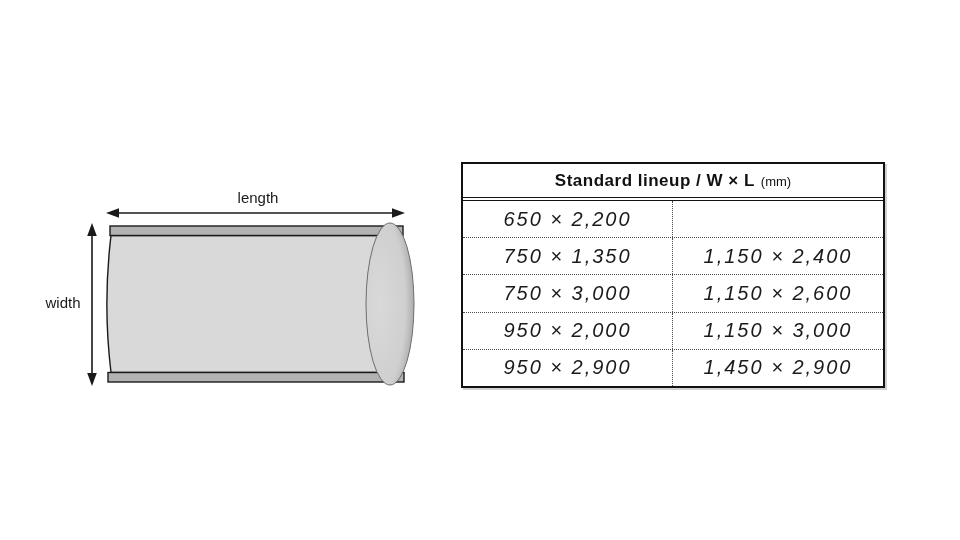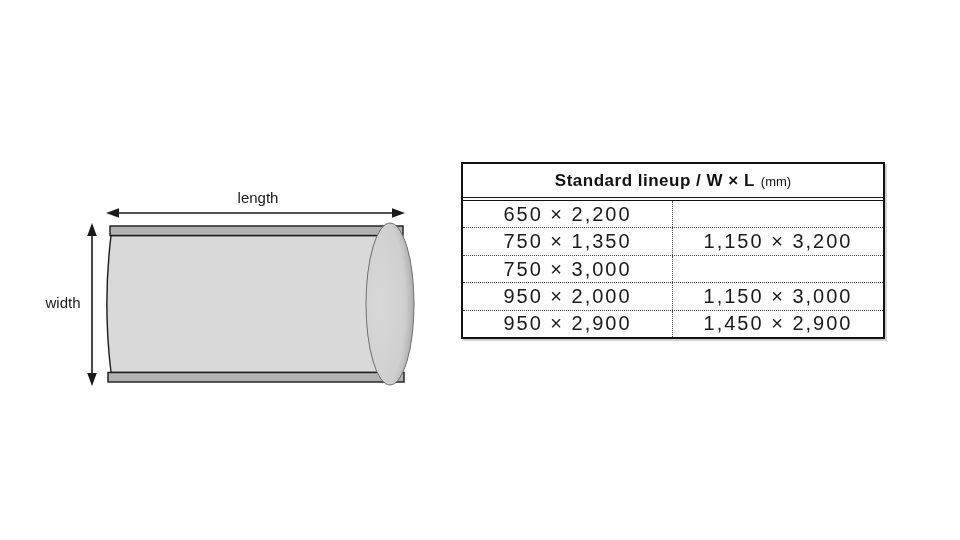--- a/index.html
+++ b/index.html
@@ -23,21 +23,21 @@
     font-size: 15px;
     fill: #1a1a1a;
   }
 
   
   .spec-table {
     position: absolute;
     left: 461px;
     top: 162px;
     width: 424px;
-    height: 177px;
+    height: 226px;
     box-sizing: border-box;
     border: 2px solid #111111;
     background: #ffffff;
     box-shadow: 2px 2px 0 rgba(0,0,0,0.18);
     display: flex;
     flex-direction: column;
   }
   .table-header {
     flex: 0 0 33px;
     display: flex;
@@ -54,20 +54,21 @@
     font-size: 13px;
     font-weight: normal;
     letter-spacing: 0;
     position: relative;
     top: 1px;
   }
   .table-body {
     flex: 1 1 auto;
     display: flex;
     flex-direction: column;
+    font-style: italic;
   }
   .table-row {
     flex: 1 1 0;
     display: grid;
     grid-template-columns: 1fr 1fr;
   }
   .table-row:not(:last-child) { border-bottom: 1px dotted #4a4a4a; }
   .size-cell {
     display: flex;
     align-items: center;
@@ -121,24 +122,25 @@
     <div class="table-header">
       <span>Standard lineup / W × L</span>
       <span class="unit">(mm)</span>
     </div>
     <div class="table-body">
       <div class="table-row">
         <div class="size-cell">650 × 2,200</div>
       </div>
       <div class="table-row">
         <div class="size-cell">750 × 1,350</div>
-        <div class="size-cell">1,150 × 3,200</div>
+        <div class="size-cell">1,150 × 2,400</div>
       </div>
       <div class="table-row">
         <div class="size-cell">750 × 3,000</div>
+        <div class="size-cell">1,150 × 2,600</div>
       </div>
       <div class="table-row">
         <div class="size-cell">950 × 2,000</div>
         <div class="size-cell">1,150 × 3,000</div>
       </div>
       <div class="table-row">
         <div class="size-cell">950 × 2,900</div>
         <div class="size-cell">1,450 × 2,900</div>
       </div>
     </div>

